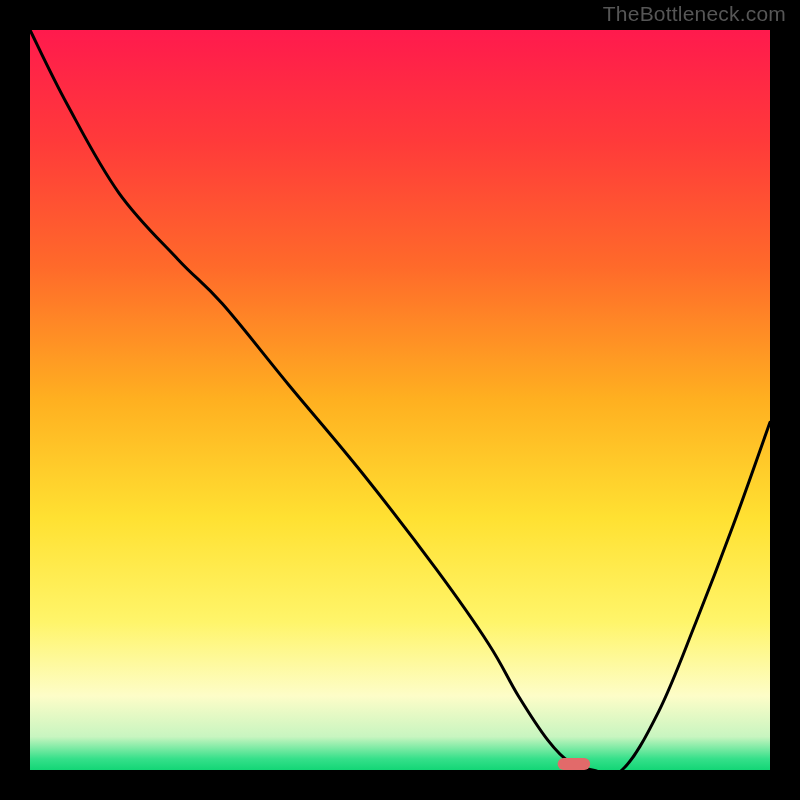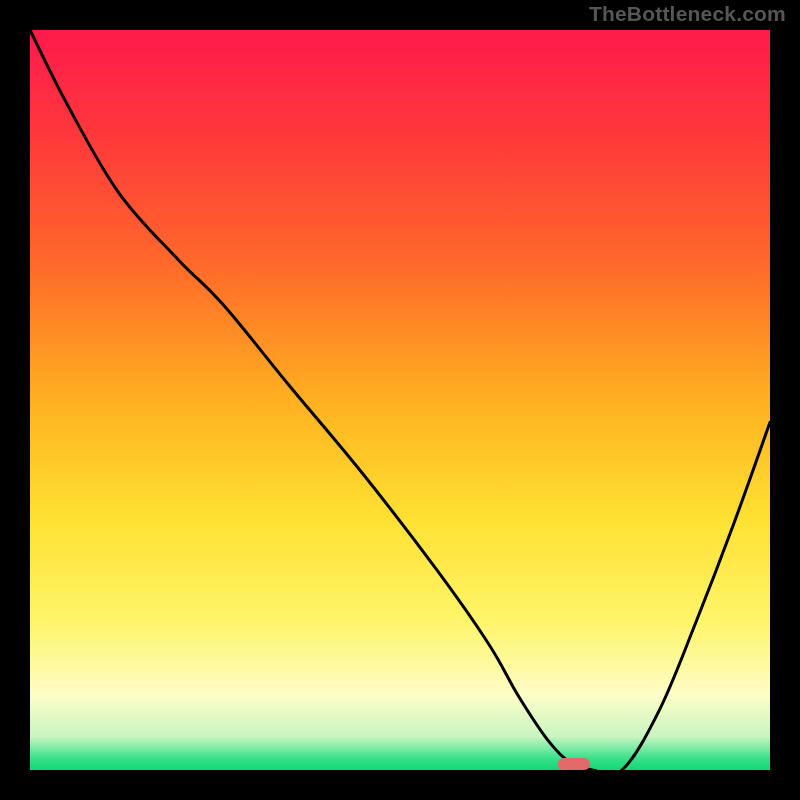--- a/index.html
+++ b/index.html
@@ -15,21 +15,21 @@
     width: 800px;
     height: 800px;
     background: #000;
   }
   .watermark {
     position: absolute;
     top: 2px;
     right: 14px;
     font-family: Arial, Helvetica, sans-serif;
     font-size: 21px;
-    font-weight: 700;
+    font-weight: 400;
     color: #565656;
     letter-spacing: 0.2px;
   }
   svg {
     position: absolute;
     left: 0;
     top: 0;
   }
 </style>
 </head>

